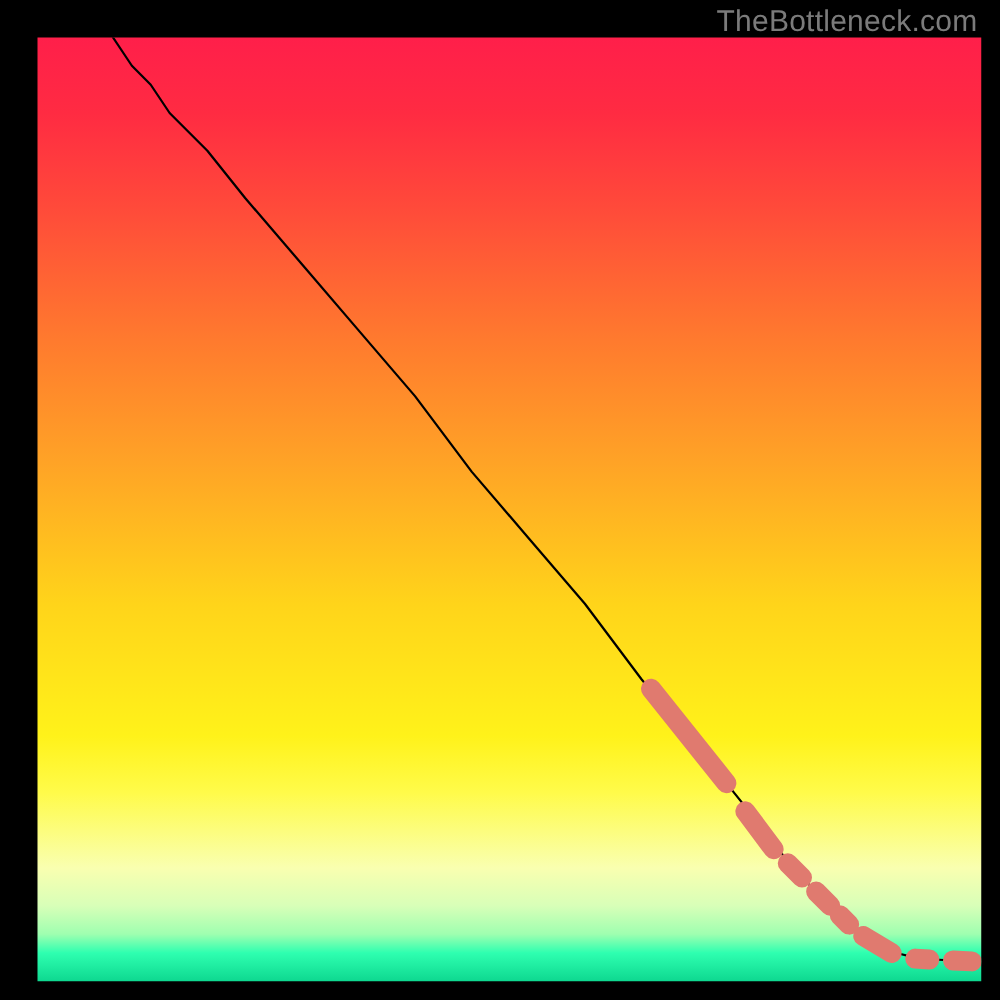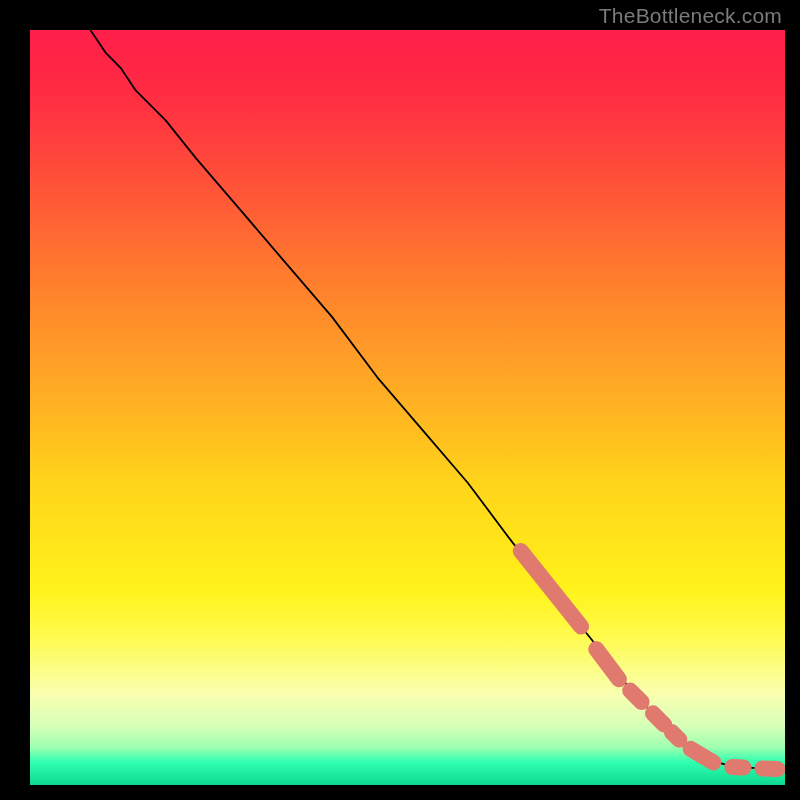--- a/index.html
+++ b/index.html
@@ -14,21 +14,21 @@
   .wrap {
     position: relative;
     width: 800px;
     height: 800px;
   }
   .attribution {
     position: absolute;
     top: 4px;
     right: 18px;
     color: #7b7b7b;
-    font-size: 21px;
+    font-size: 24px;
     font-weight: 500;
     letter-spacing: 0.2px;
   }
   .plot {
     position: absolute;
     left: 30px;
     top: 30px;
     width: 755px;
     height: 755px;
   }

